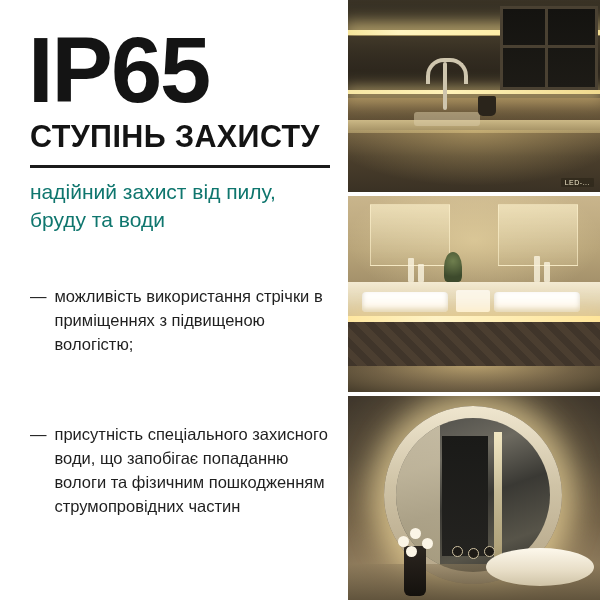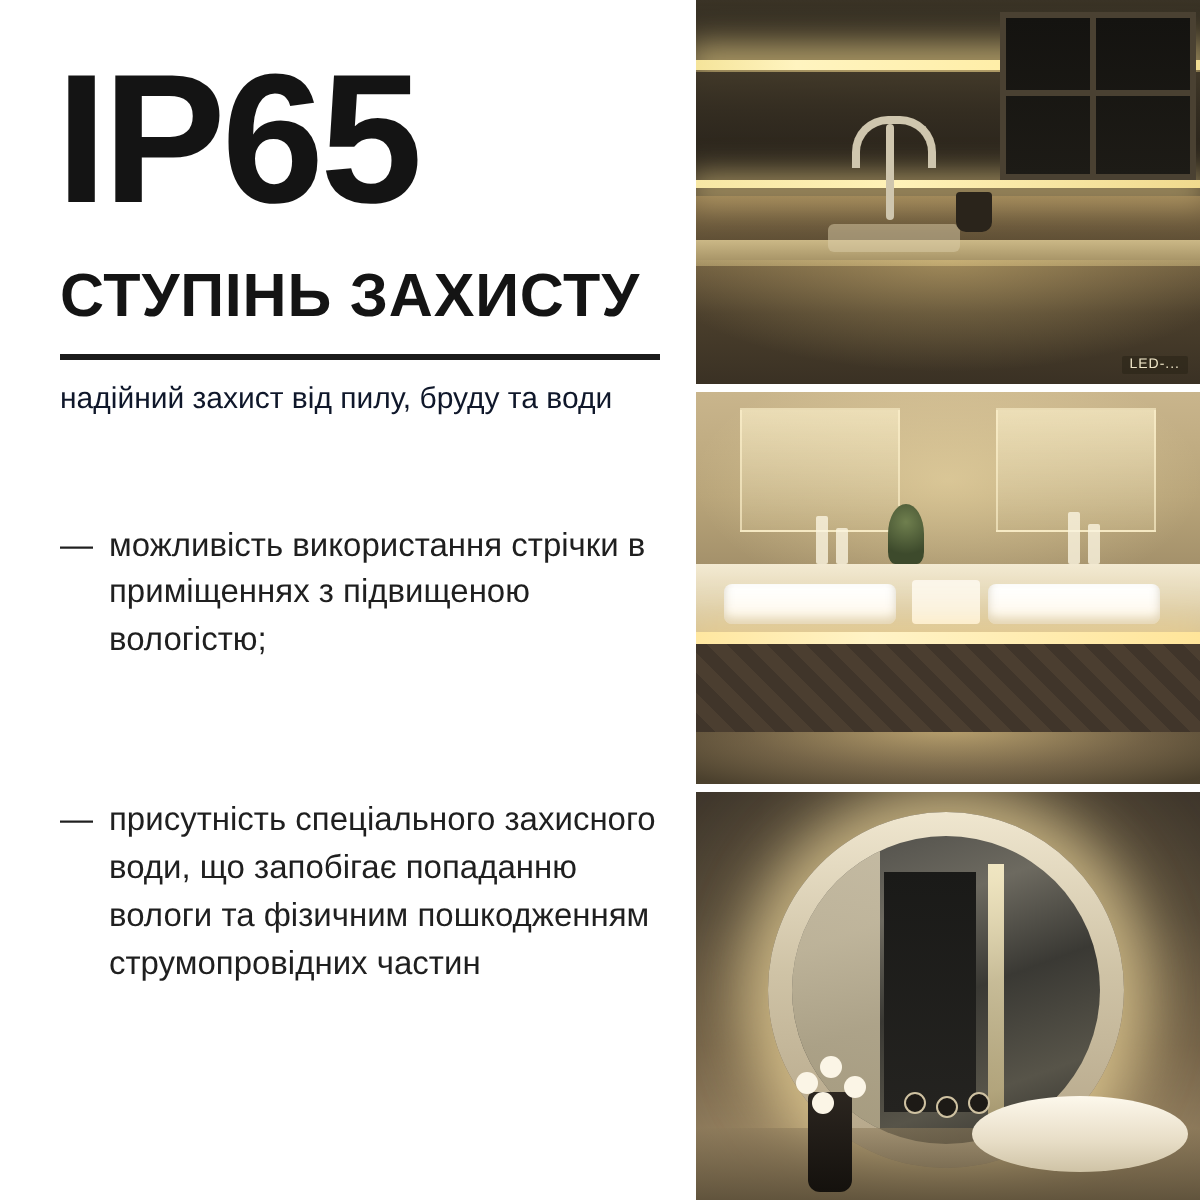--- a/index.html
+++ b/index.html
@@ -40,33 +40,33 @@
     letter-spacing: -2px;
     color: #141414;
     margin: 6px 0 0 4px;
     font-family: "Liberation Sans", sans-serif;
   }
   .subhead {
     font-size: 30.5px;
     font-weight: bold;
     letter-spacing: 0.4px;
     color: #141414;
-    margin: 18px 0 0 6px;
+    margin: 6px 0 0 6px;
     white-space: nowrap;
   }
   .rule {
     width: 300px;
     height: 3px;
     background: #1b1b1b;
     margin: 11px 0 10px 6px;
   }
   .lead {
-    font-size: 15px;
+    font-size: 21px;
     line-height: 1.33;
-    color: #0f172a;
+    color: #0f766e;
     margin: 0 0 0 6px;
     max-width: 300px;
   }
   .bullets {
     margin-top: 52px;
     margin-left: 6px;
     display: flex;
     flex-direction: column;
     gap: 66px;
   }

